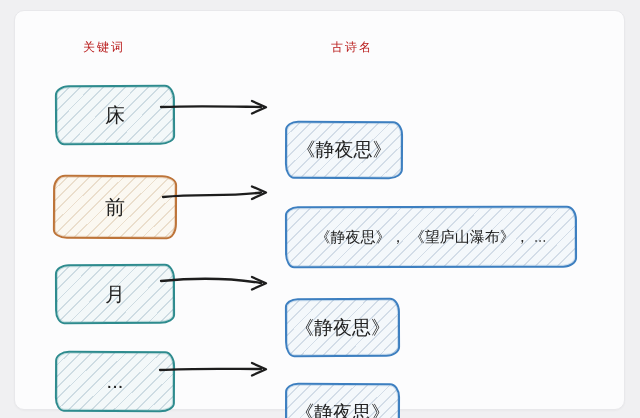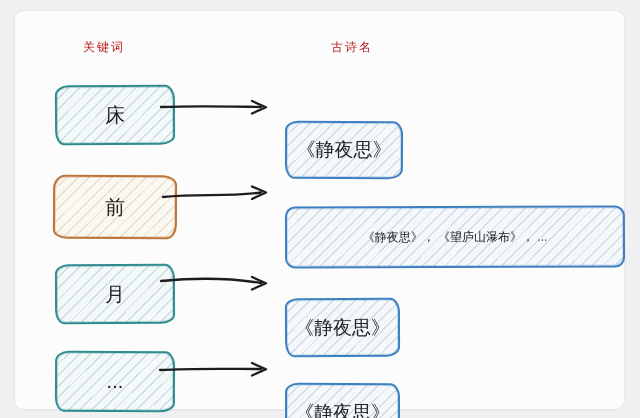--- a/index.html
+++ b/index.html
@@ -55,21 +55,21 @@
     box-shadow:inset 0 0 0 1px rgba(61,127,192,0.22);
     margin-top:31px;
   }
 
   .kw1{left:40px; top:74px;  width:120px;height:60px; transform:rotate(-0.3deg);}
   .kw2{left:38px; top:164px; width:124px;height:64px; transform:rotate(0.25deg);}
   .kw3{left:40px; top:253px; width:120px;height:60px; transform:rotate(-0.2deg);}
   .kw4{left:40px; top:340px; width:120px;height:61px; transform:rotate(0.3deg);}
 
   .pm1{left:270px;top:79px;  width:118px;height:58px; font-size:19px; transform:rotate(0.25deg);}
-  .pm2{left:270px;top:164px; width:340px;height:62px; font-size:12px; transform:rotate(-0.15deg);border-radius:10px;}
+  .pm2{left:270px;top:164px; width:292px;height:62px; font-size:15px; transform:rotate(-0.15deg);}
   .pm3{left:270px;top:256px; width:115px;height:59px; font-size:19px; transform:rotate(-0.25deg);}
   .pm4{left:270px;top:341px; width:115px;height:59px; font-size:19px; transform:rotate(0.2deg);}
 
   .arrows{position:absolute;left:0;top:0;width:640px;height:418px;pointer-events:none;}
 </style>
 </head>
 <body>
 
 <div class="panel">
 

